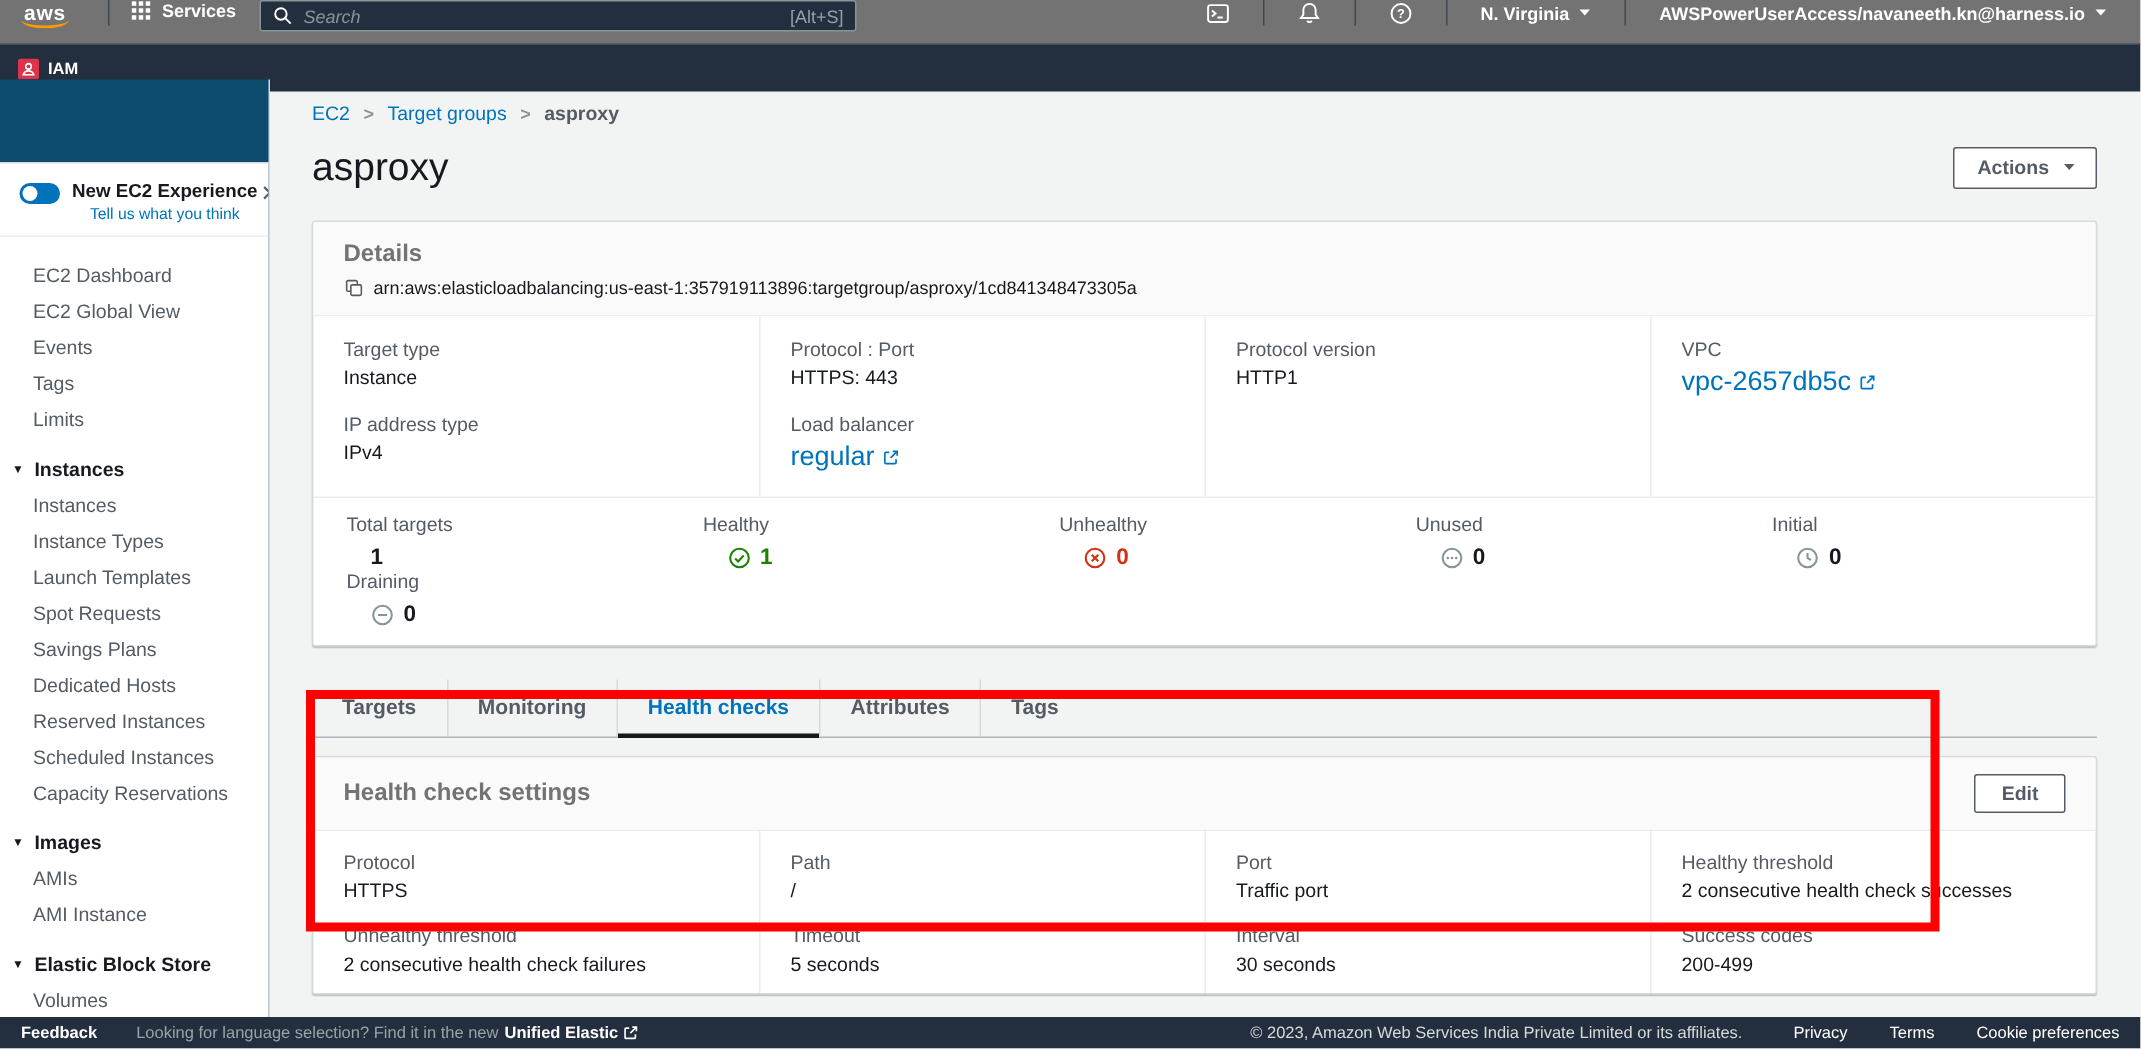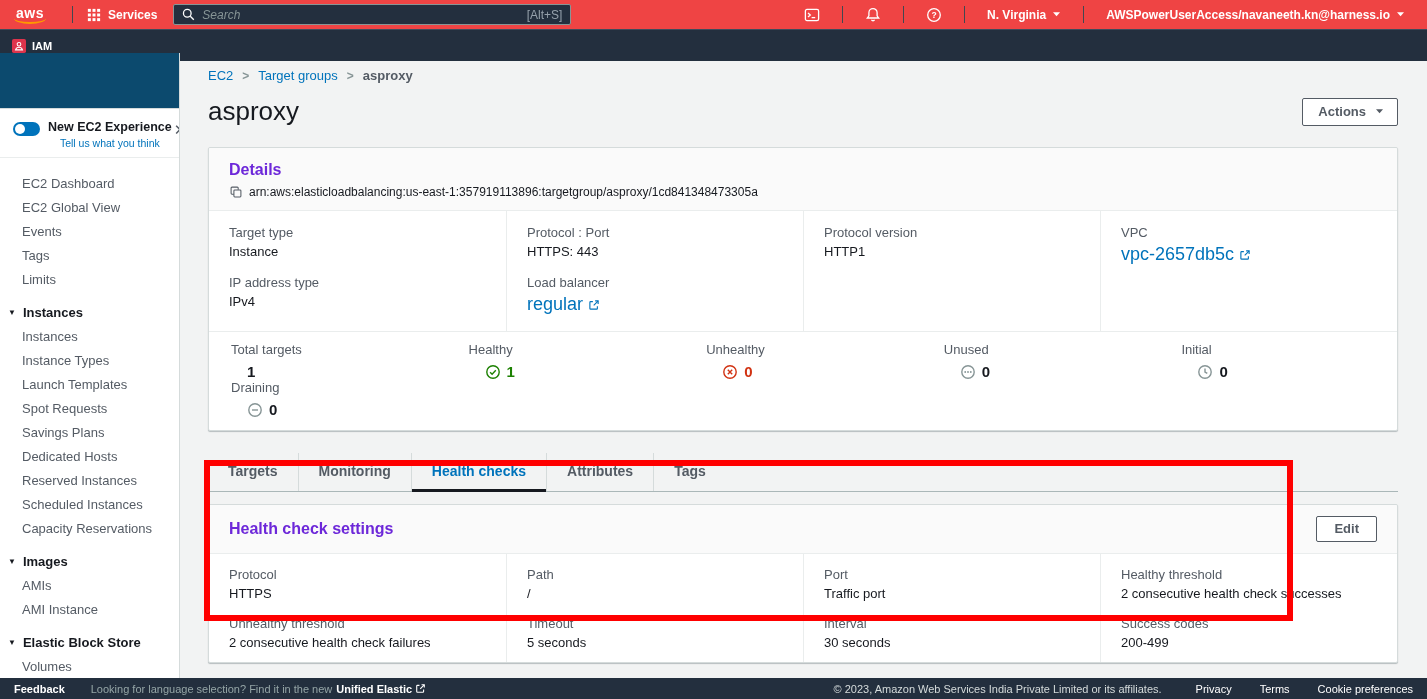--- a/index.html
+++ b/index.html
@@ -1,21 +1,21 @@
 <!DOCTYPE html>
 <html><head>
 <meta charset="utf-8">
 <style>
   * { box-sizing: border-box; margin: 0; padding: 0; }
   html,body { width:1427px; height:699px; overflow:hidden; }
   body { font-family:"Liberation Sans", sans-serif; background:#f2f3f3; position:relative; }
   svg { display:block; }
 
   
-  .topbar { height:29px; background:#ef4444; display:flex; align-items:center; padding:0 10px 0 12px; color:#fff; }
+  .topbar { height:29px; background:#737373; display:flex; align-items:flex-start; padding:0 10px 0 12px; color:#fff; }
   .aws-logo { font-weight:bold; font-size:14px; color:#fff; position:relative; padding:0 4px 3px; margin-right:14px; cursor:pointer; letter-spacing:.5px; }
   .aws-logo::after { content:''; position:absolute; left:2px; right:2px; bottom:0; height:5px; border-bottom:2px solid #ff9900; border-radius:0 0 60% 60% / 0 0 100% 100%; }
   .tb-sep { width:1px; height:17px; background:#414750; margin:0 10px; }
   .services { display:flex; align-items:center; gap:7px; font-size:12px; font-weight:bold; cursor:pointer; padding:0 4px; }
   .searchbox { display:flex; align-items:center; width:398px; height:21px; border:1px solid #879596; border-radius:2px; margin-left:12px; padding:0 8px; gap:7px; background:#232f3e; }
   .searchbox input { flex:1; background:transparent; border:none; outline:none; color:#fff; font-size:12px; font-family:"Liberation Sans", sans-serif; }
   .searchbox input::placeholder { color:#879596; font-style:italic; }
   .search-shortcut { color:#95a0ab; font-size:12px; }
   .topbar-right { margin-left:auto; display:flex; align-items:center; }
   .tb-icon { padding:0 12px; cursor:pointer; display:flex; align-items:center; }
@@ -48,21 +48,21 @@
   .crumb-sep { color:#879596; font-size:12px; font-weight:bold; }
   .title-row { display:flex; align-items:center; margin-top:13px; }
   .page-title { font-size:26px; font-weight:500; color:#16191f; }
   .btn { background:#fff; border:1px solid #545b64; border-radius:2px; font-size:13px; font-weight:bold; color:#545b64; cursor:pointer; font-family:"Liberation Sans", sans-serif; }
   .actions-btn { margin-left:auto; display:flex; align-items:center; gap:9px; padding:5px 13px 6px 15px; }
   .edit-btn { margin-left:auto; padding:4px 17px 5px; }
 
   .card { background:#fff; border:1px solid #d5dbdb; border-radius:2px; box-shadow:0 1px 1px rgba(0,28,36,.25); }
   .details-card { margin-top:20px; }
   .card-head { padding:13px 20px 11px; background:#fafafa; border-bottom:1px solid #eaeded; border-radius:2px 2px 0 0; }
-  .card-title { font-size:16px; font-weight:bold; color:#6d28d9; }
+  .card-title { font-size:16px; font-weight:bold; color:#737373; }
   .arn-row { display:flex; align-items:center; gap:6px; margin-top:6px; font-size:12px; color:#16191f; }
   .copy-btn { cursor:pointer; display:flex; }
 
   .grid4 { display:grid; grid-template-columns:repeat(4,1fr); }
   .dcol { padding:14px 20px 16px; display:flex; flex-direction:column; gap:16px; }
   .dcol + .dcol { border-left:1px solid #eaeded; }
   .field-label { font-size:13px; color:#545b64; margin-bottom:4px; }
   .field-value { font-size:13px; color:#16191f; }
   .link { color:#0073bb; text-decoration:none; display:inline-flex; align-items:center; gap:5px; font-size:18px; cursor:pointer; }
 

